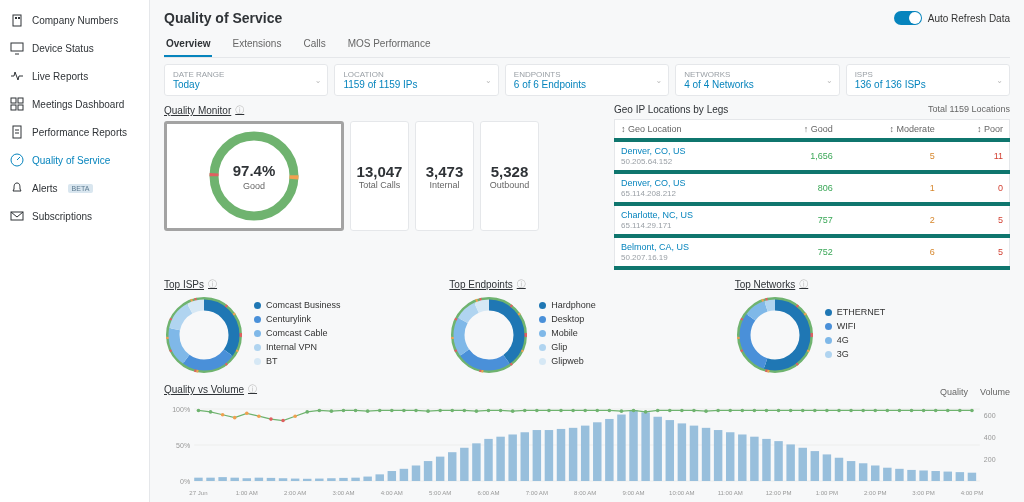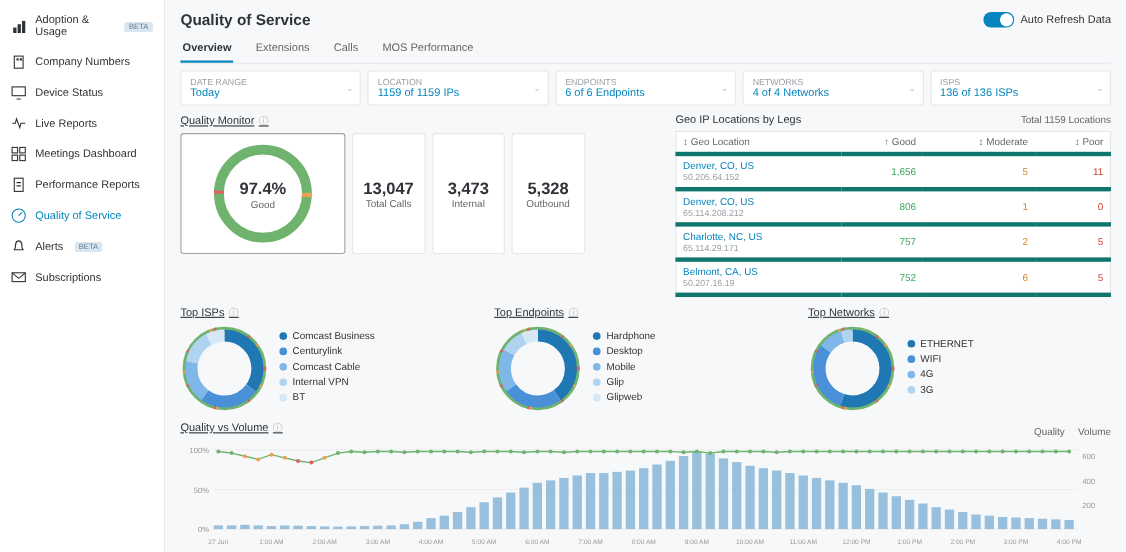--- a/index.html
+++ b/index.html
@@ -22,21 +22,21 @@
 .filters { display: flex; gap: 6px; margin-bottom: 8px; }
 .filter { flex: 1; background: #fff; border: 1px solid #e5e7ea; border-radius: 3px; padding: 5px 8px; position: relative; }
 .filter .lbl { font-size: 8px; color: #9aa0a6; text-transform: uppercase; }
 .filter .val { font-size: 10px; color: #0684bd; }
 .filter .chev { position: absolute; right: 6px; top: 50%; transform: translateY(-50%); color: #bbb; font-size: 8px; }
 .row2 { display: flex; gap: 10px; margin-bottom: 8px; }
 .panel-title { font-size: 10px; color: #2f3337; margin-bottom: 4px; display: flex; align-items: center; gap: 4px; text-decoration: underline; }
 .info-ico { color: #bbb; font-size: 9px; }
 .qm-left { width: 440px; }
 .qm-cards { display: flex; gap: 6px; }
-.big-ring { background: #fff; border: 1px solid #a3a3a3; border-radius: 3px; width: 150px; height: 110px; display: flex; align-items: center; justify-content: center; }
+.big-ring { background: #fff; border: 3px solid #a3a3a3; border-radius: 3px; width: 180px; height: 110px; display: flex; align-items: center; justify-content: center; }
 .stat-grid { display: grid; grid-template-columns: 1fr 1fr 1fr 1fr; gap: 6px; flex: 1; }
 .stat-card { background: #fff; border: 1px solid #e5e7ea; border-radius: 3px; display: flex; flex-direction: column; align-items: center; justify-content: center; }
 .stat-card .num { font-size: 15px; font-weight: 600; color: #2f3337; }
 .stat-card .slabel { font-size: 9px; color: #666; }
 .geo { flex: 1; }
 .geo-hdr { display: flex; justify-content: space-between; font-size: 10px; color: #2f3337; margin-bottom: 4px; }
 .geo-hdr .total { color: #666; font-size: 9px; }
 table.geo-t { width: 100%; border-collapse: collapse; background: #fff; border: 1px solid #e5e7ea; font-size: 9px; }
 .geo-t th, .geo-t td { padding: 4px 6px; text-align: left; border-bottom: 4px solid #0f766e; }
 .geo-t th { color: #666; font-weight: 400; }
@@ -56,31 +56,20 @@
 .qv-leg { font-size: 9px; color: #666; display: flex; gap: 12px; }
 .qv-chart { position: relative; height: 95px; margin-top: 4px; }
 .qv-chart svg { width: 100%; height: 100%; }
 .footer { font-size: 9px; color: #0684bd; margin-top: 2px; display: flex; gap: 10px; }
 </style>
 </head>
 <body>
 
 <div class="app">
   <nav class="sidebar">
-      <div class="side-item">
-        <span class="ico">
-          <svg width="14" height="14" viewBox="0 0 14 14">
-            <rect x="2" y="8" width="3" height="5" fill="currentColor"></rect>
-            <rect x="6" y="5" width="3" height="8" fill="currentColor"></rect>
-            <rect x="10" y="2" width="3" height="11" fill="currentColor"></rect>
-          </svg>
-        </span>
-        <span>Adoption &amp; Usage</span>
-        <span class="badge">BETA</span>
-      </div>
       <div class="side-item">
         <span class="ico">
           <svg width="14" height="14" viewBox="0 0 14 14">
             <rect x="3" y="2" width="8" height="11" fill="none" stroke="currentColor"></rect>
             <rect x="5" y="4" width="2" height="2" fill="currentColor"></rect>
             <rect x="8" y="4" width="2" height="2" fill="currentColor"></rect>
           </svg>
         </span>
         <span>Company Numbers</span>
       </div>

